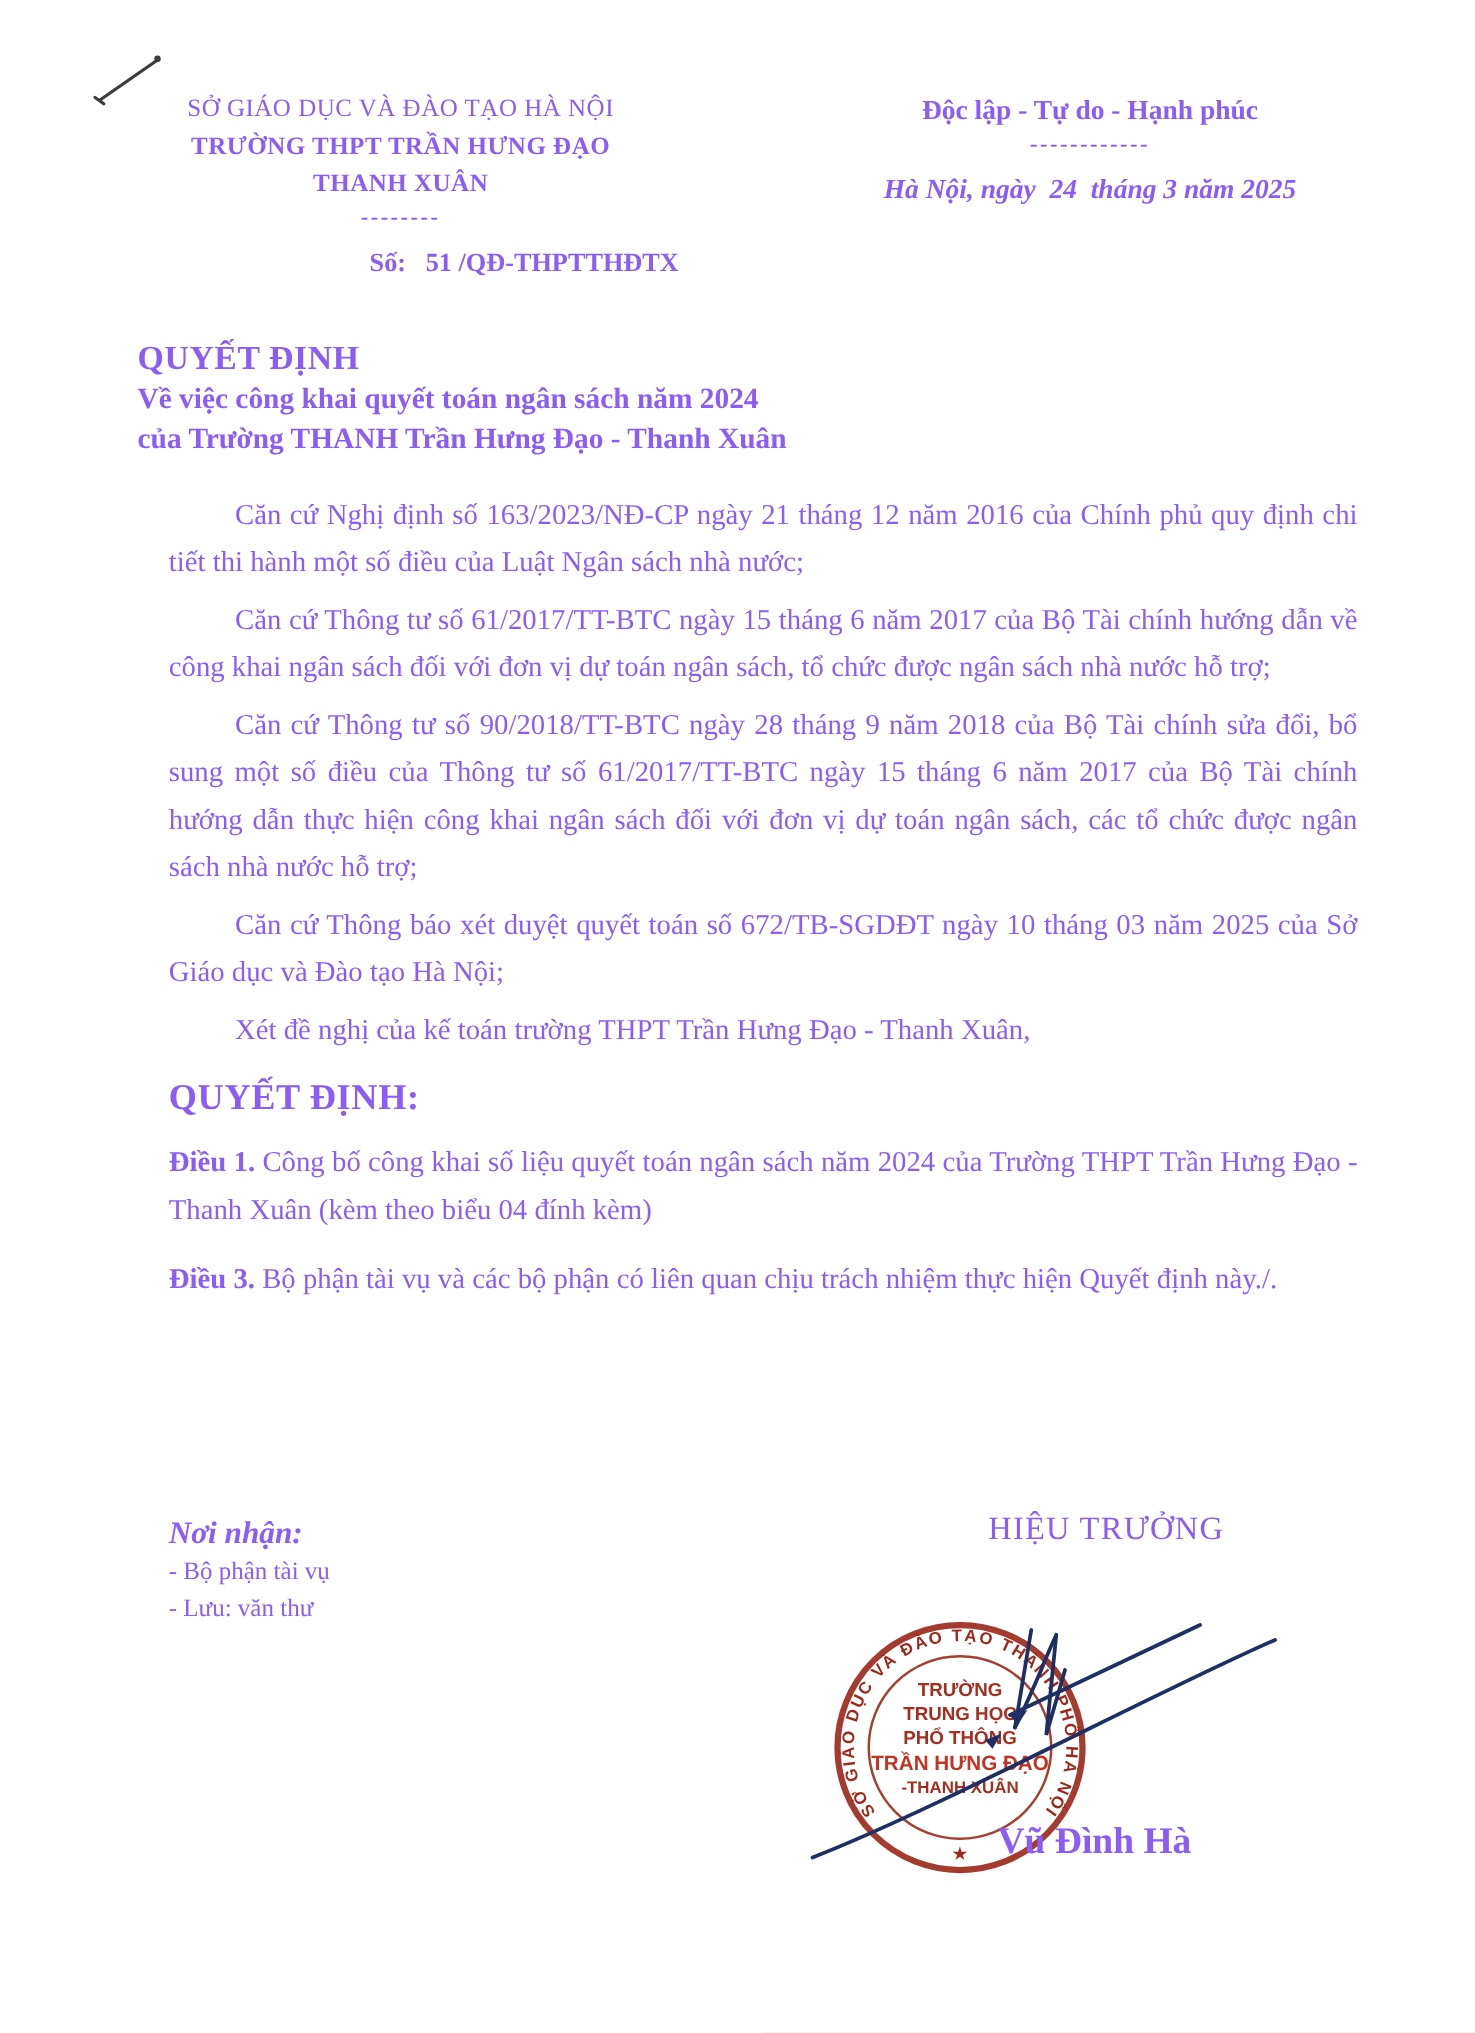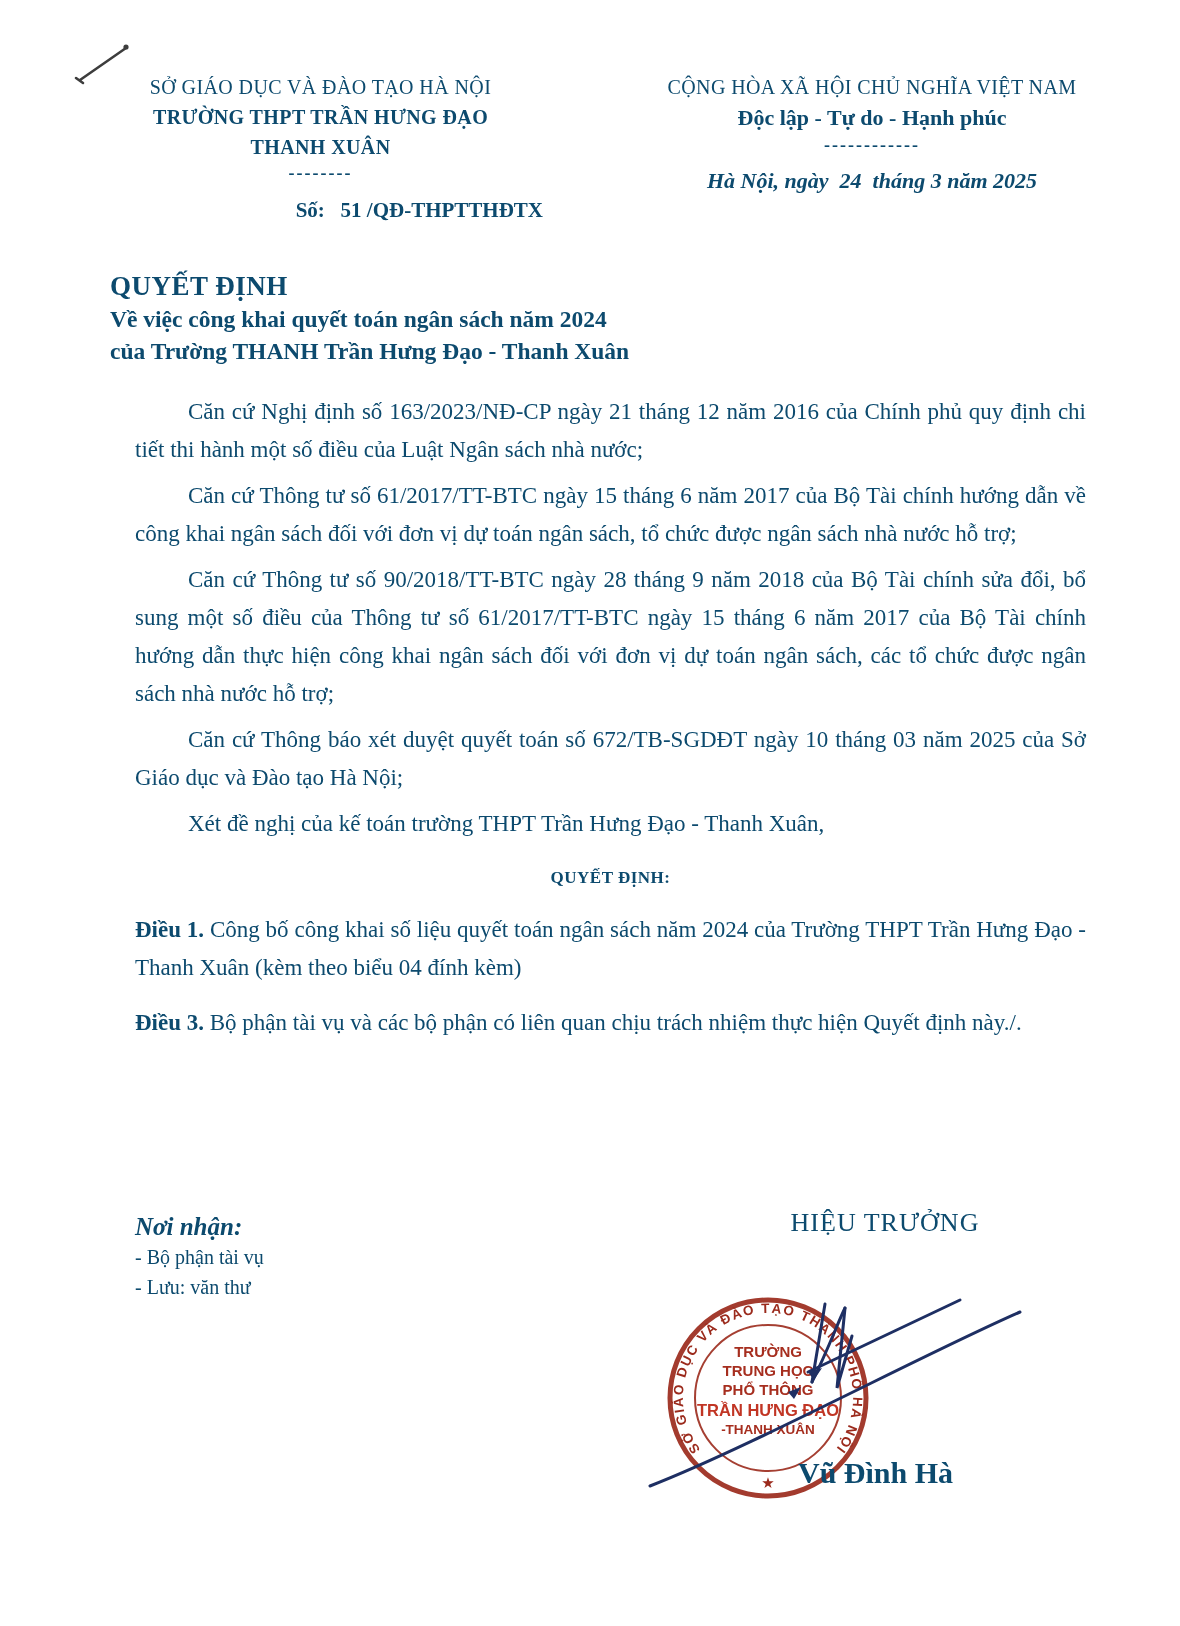--- a/index.html
+++ b/index.html
@@ -2,42 +2,42 @@
 <html><head>
 <meta charset="utf-8">
 <style>
   html,body{margin:0;padding:0;background:#e9e9e9;}
   .page{
     position:relative;
     width:1180px;height:1626px;
     margin:0 auto;
     background:#ffffff;
     font-family:"Liberation Serif", serif;
-    color:#0c4a6e;
+    color:#8b5cf6;
     overflow:hidden;
   }
   
   .header{display:flex;padding-top:72px;}
   .hdr-left{width:445px;margin-left:98px;text-align:center;}
   .hdr-right{width:500px;margin-left:auto;margin-right:58px;text-align:center;}
   .hdr-line{font-size:20px;line-height:30px;letter-spacing:.4px;}
   .hdr-bold{font-weight:bold;}
   .dash-sep{font-weight:bold;letter-spacing:2px;line-height:22px;font-size:18px;}
   .doc-number{font-size:21px;font-weight:bold;margin-top:14px;white-space:pre;text-align:right;}
   .motto{font-size:22px;font-weight:bold;line-height:32px;}
   .date-line{font-size:22px;font-weight:bold;font-style:italic;margin-top:12px;white-space:pre;}
   
   .title-block{margin:46px auto 0;width:960px;text-align:left;}
   .title-main{font-size:27px;font-weight:bold;letter-spacing:.5px;line-height:34px;}
   .title-sub{font-size:23.5px;font-weight:bold;line-height:32px;}
   
   .body{margin:26px 94px 0 135px;font-size:23px;line-height:38px;text-align:justify;}
   .recital{margin:0 0 8px 0;text-indent:53px;}
   .recital-last{margin-bottom:14px;}
-  .decision-heading{margin:16px 0 14px 0;text-align:center;font-size:17px;font-weight:bold;letter-spacing:.5px;}
+  .decision-heading{margin:16px 0 14px 0;text-align:left;font-size:29px;font-weight:bold;letter-spacing:.5px;}
   .article{margin:0 0 17px 0;}
   .article b{font-weight:bold;}
   
   .recipients{position:absolute;left:135px;top:1212px;font-size:20px;line-height:30px;}
   .recipients .head{font-size:25px;font-weight:bold;font-style:italic;}
   .sig-block{position:absolute;left:650px;top:1208px;width:470px;height:330px;text-align:center;}
   .sig-title{font-size:26px;font-weight:normal;letter-spacing:1px;}
   .sig-name{position:absolute;left:148px;top:248px;font-size:30px;font-weight:bold;white-space:nowrap;}
   .stamp-svg{position:absolute;left:12px;top:84px;}
   .ink-svg{position:absolute;left:-12px;top:82px;}
@@ -56,21 +56,20 @@
 
   <div class="header">
     <div class="hdr-left">
       <div class="hdr-line">SỞ GIÁO DỤC VÀ ĐÀO TẠO HÀ NỘI</div>
       <div class="hdr-line hdr-bold">TRƯỜNG THPT TRẦN HƯNG ĐẠO</div>
       <div class="hdr-line hdr-bold">THANH XUÂN</div>
       <div class="dash-sep">--------</div>
       <div class="doc-number">Số:   51 /QĐ-THPTTHĐTX</div>
     </div>
     <div class="hdr-right">
-      <div class="hdr-line">CỘNG HÒA XÃ HỘI CHỦ NGHĨA VIỆT NAM</div>
       <div class="motto">Độc lập - Tự do - Hạnh phúc</div>
       <div class="dash-sep">------------</div>
       <div class="date-line">Hà Nội, ngày  24  tháng 3 năm 2025</div>
     </div>
   </div>
 
   <div class="title-block">
     <div class="title-main">QUYẾT ĐỊNH</div>
     <div class="title-sub">Về việc công khai quyết toán ngân sách năm 2024</div>
     <div class="title-sub">của Trường THANH Trần Hưng Đạo - Thanh Xuân</div>

